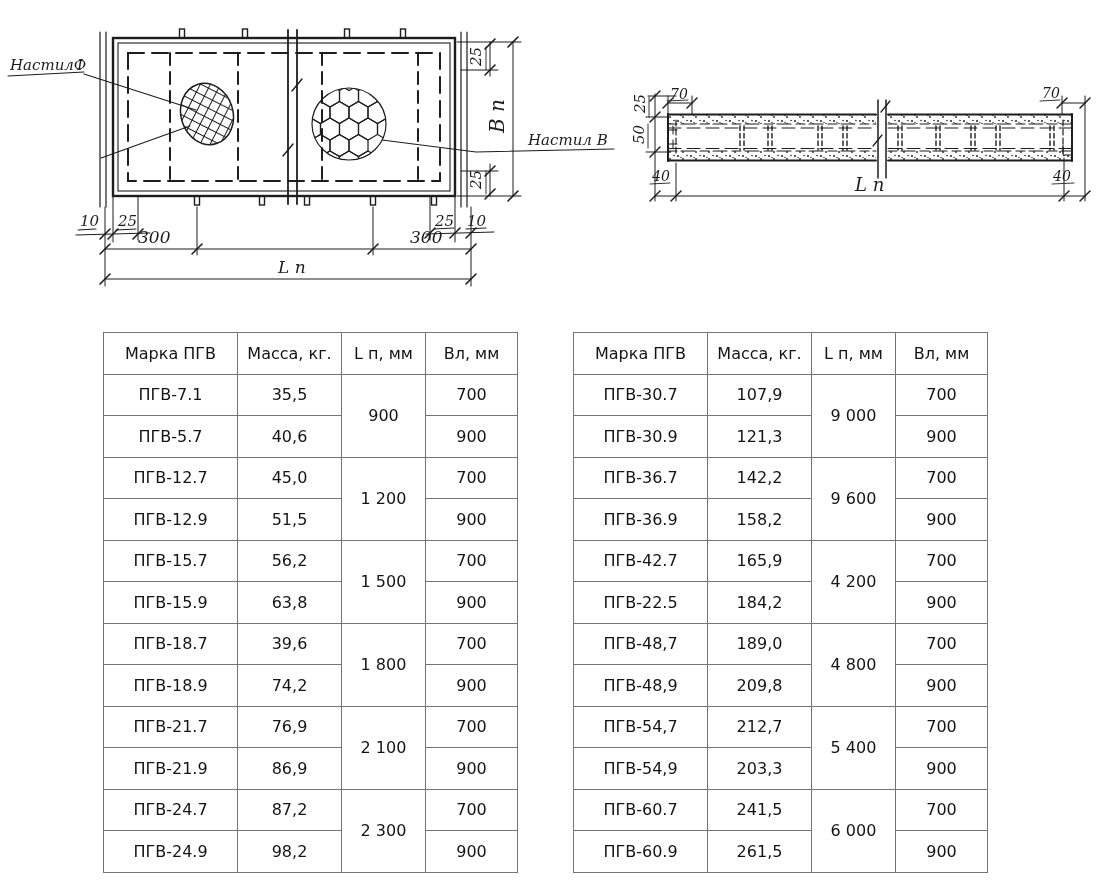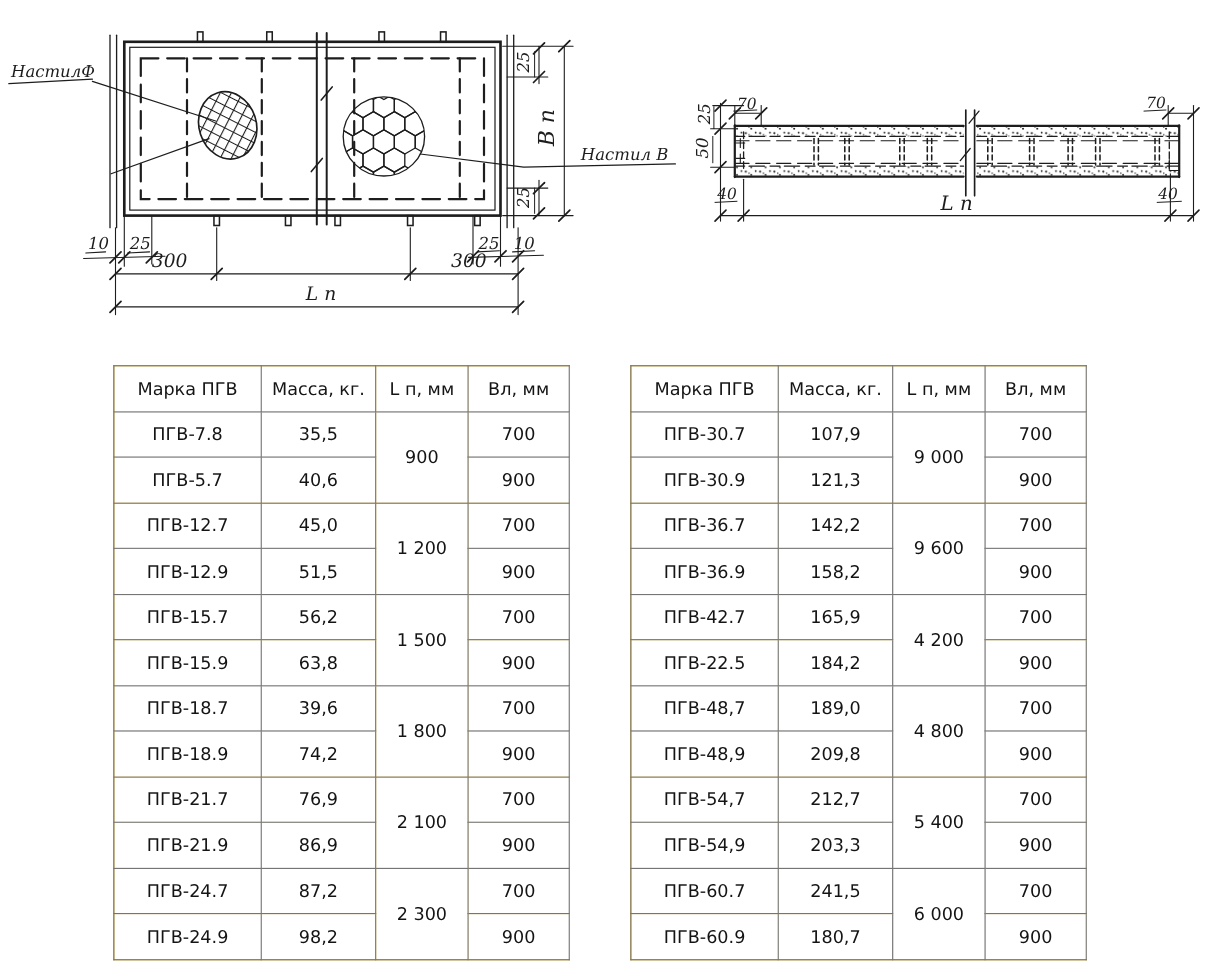--- a/index.html
+++ b/index.html
@@ -3,21 +3,21 @@
 <meta charset="utf-8">
 <style>
   * { margin:0; padding:0; box-sizing:border-box; }
   html,body { background:#ffffff; }
   body {
     position:relative; width:1107px; height:891px; overflow:hidden;
     font-family:"DejaVu Sans","Liberation Sans",sans-serif; color:#111;
   }
   .drawing { position:absolute; }
   .spec-table {
-    position:absolute; width:414px; border-collapse:collapse; table-layout:fixed; background:#eab308;
+    position:absolute; width:414px; border-collapse:collapse; table-layout:fixed; background:#b91c1c;
   }
   .spec-table th, .spec-table td {
     border:1.5px solid #757575; font-weight:normal; font-size:16px; color:#141414;
     text-align:center; vertical-align:middle; height:41.5px; padding:0 2px; background:#fff;
   }
   #table-left  { left:103px; top:332px; }
   #table-right { left:573px; top:332px; }
   .hand  { font-family:"DejaVu Serif","Liberation Serif",serif; font-style:italic; fill:#1d1d1d; }
   text { user-select:none; }
 </style>
@@ -307,21 +307,21 @@
   <thead>
     <tr>
       <th>Марка ПГВ</th>
       <th>Масса, кг.</th>
       <th>L п, мм</th>
       <th>Вл, мм</th>
     </tr>
   </thead>
   <tbody>
     <tr>
-      <td>ПГВ-7.8</td>
+      <td>ПГВ-7.1</td>
       <td>35,5</td>
       <td rowspan="2">900</td>
       <td>700</td>
     </tr>
     <tr>
       <td>ПГВ-5.7</td>
       <td>40,6</td>
       <td>900</td>
     </tr>
     <tr>
@@ -454,17 +454,17 @@
       <td>900</td>
     </tr>
     <tr>
       <td>ПГВ-60.7</td>
       <td>241,5</td>
       <td rowspan="2">6 000</td>
       <td>700</td>
     </tr>
     <tr>
       <td>ПГВ-60.9</td>
-      <td>180,7</td>
+      <td>261,5</td>
       <td>900</td>
     </tr>
   </tbody>
 </table>
 
 </body></html>

